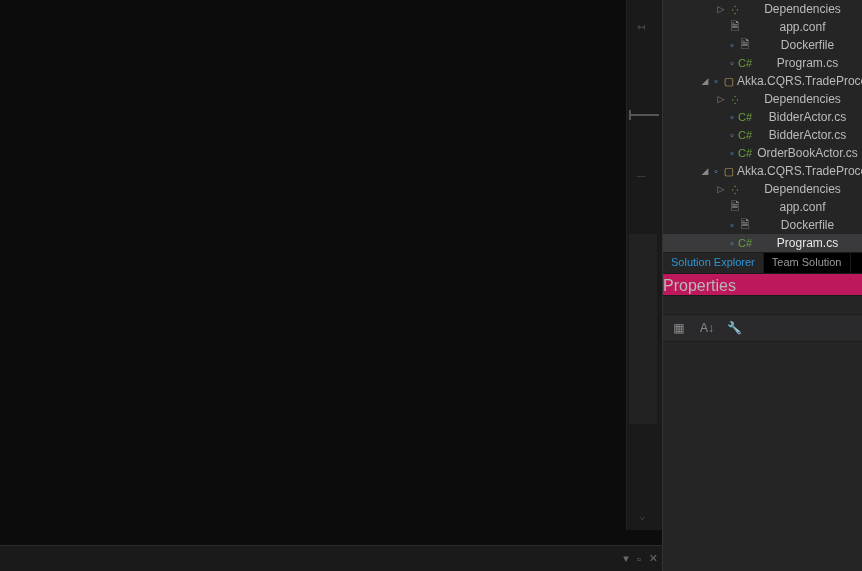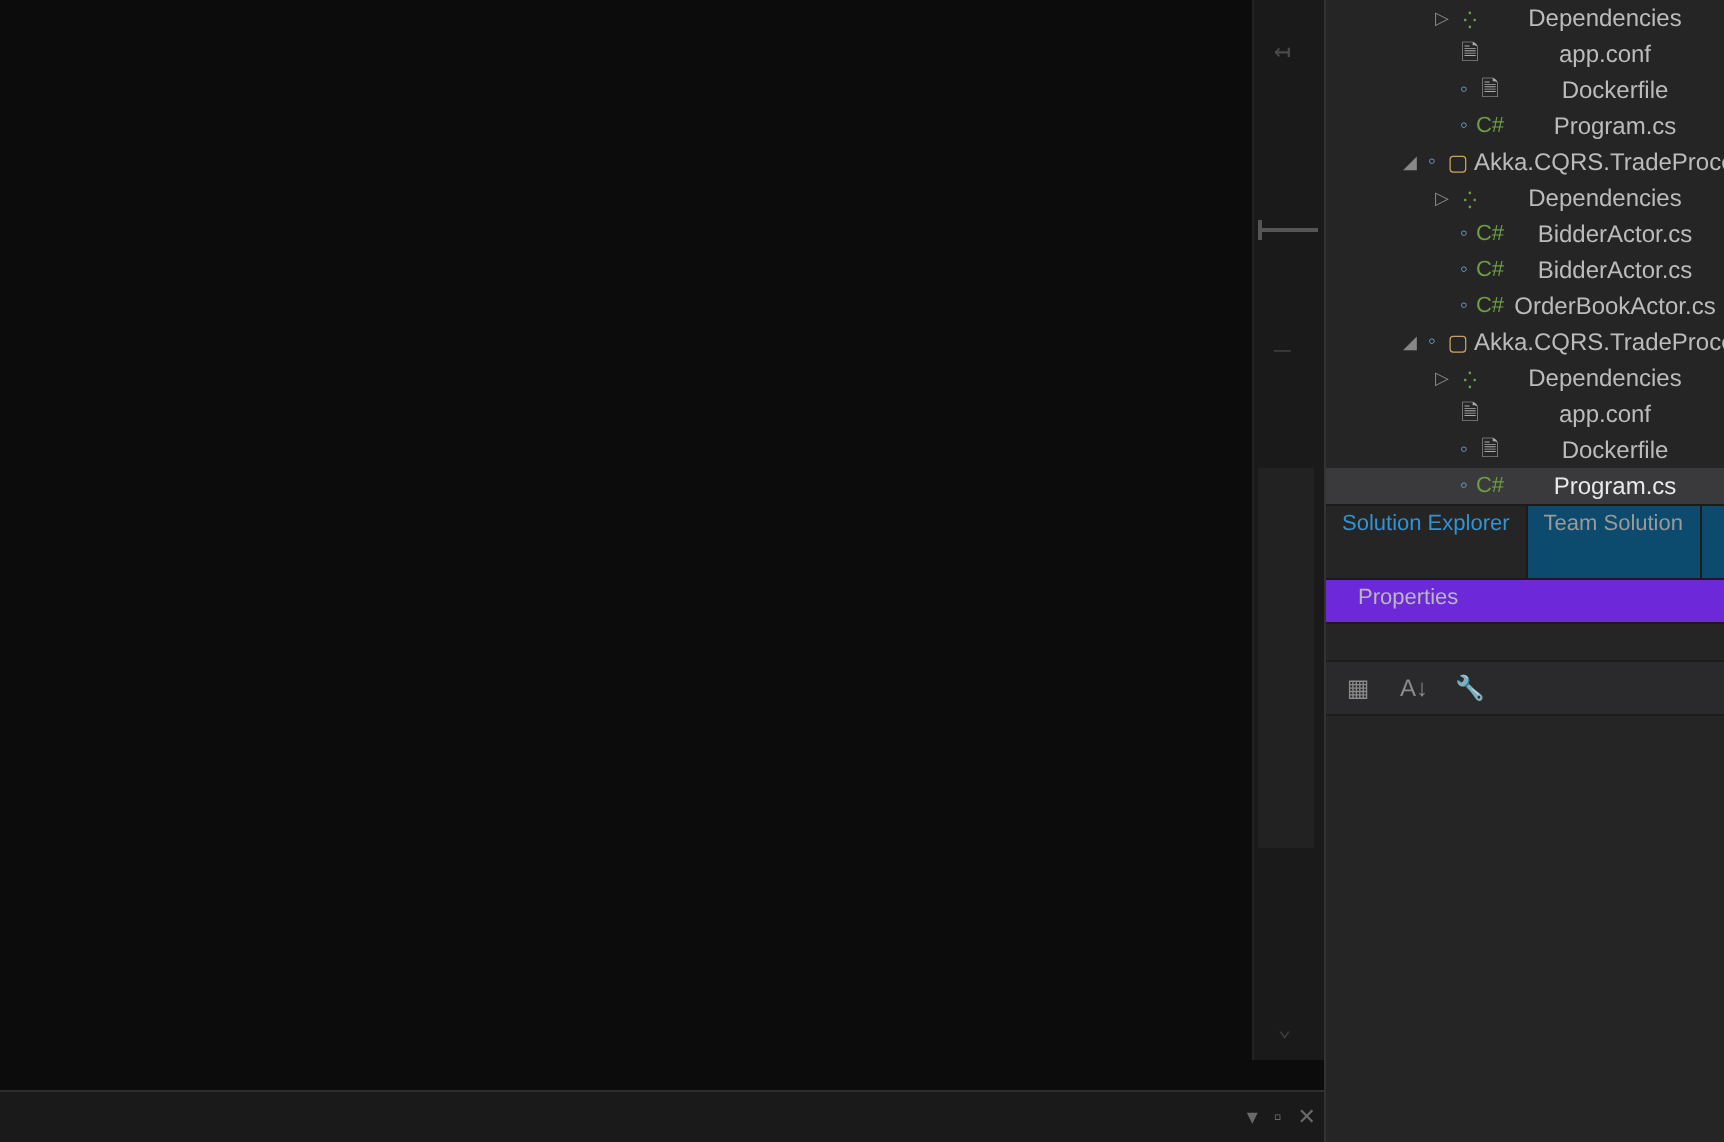--- a/index.html
+++ b/index.html
@@ -149,43 +149,43 @@
   .tree-row .label {
     flex: 1;
     overflow: hidden;
     text-overflow: clip;
     text-align: center;
   }
   .indent2 { padding-left: 36px; }
   .indent3 { padding-left: 52px; }
 
   .tabs-row {
-    height: 38px;
-    background: #0c4a6e;
+    height: 22px;
+    background: #000000;
     display:flex;
     align-items:stretch;
     font-size: 11px;
     border-top: 1px solid #1b1b1b;
     border-bottom: 1px solid #1b1b1b;
   }
   .tabs-row .tab {
     padding: 3px 8px;
     color: #9a9a9a;
     border-right: 1px solid #1b1b1b;
   }
   .tabs-row .tab.active {
     color: #2e94d3;
     background: #252526;
   }
   .properties-header {
     height: 22px;
-    background: #6d28d9;
+    background: #be185d;
     color: #b8b8b8;
-    font-size: 11px;
-    padding: 3px 16px;
+    font-size: 16px;
+    padding: 3px 0;
     border-bottom: 1px solid #1b1b1b;
   }
   .properties-toolbar {
     height: 28px;
     margin-top: 18px;
     background: #2a2a2c;
     display:flex;
     align-items:center;
     gap: 8px;
     padding-left: 6px;

